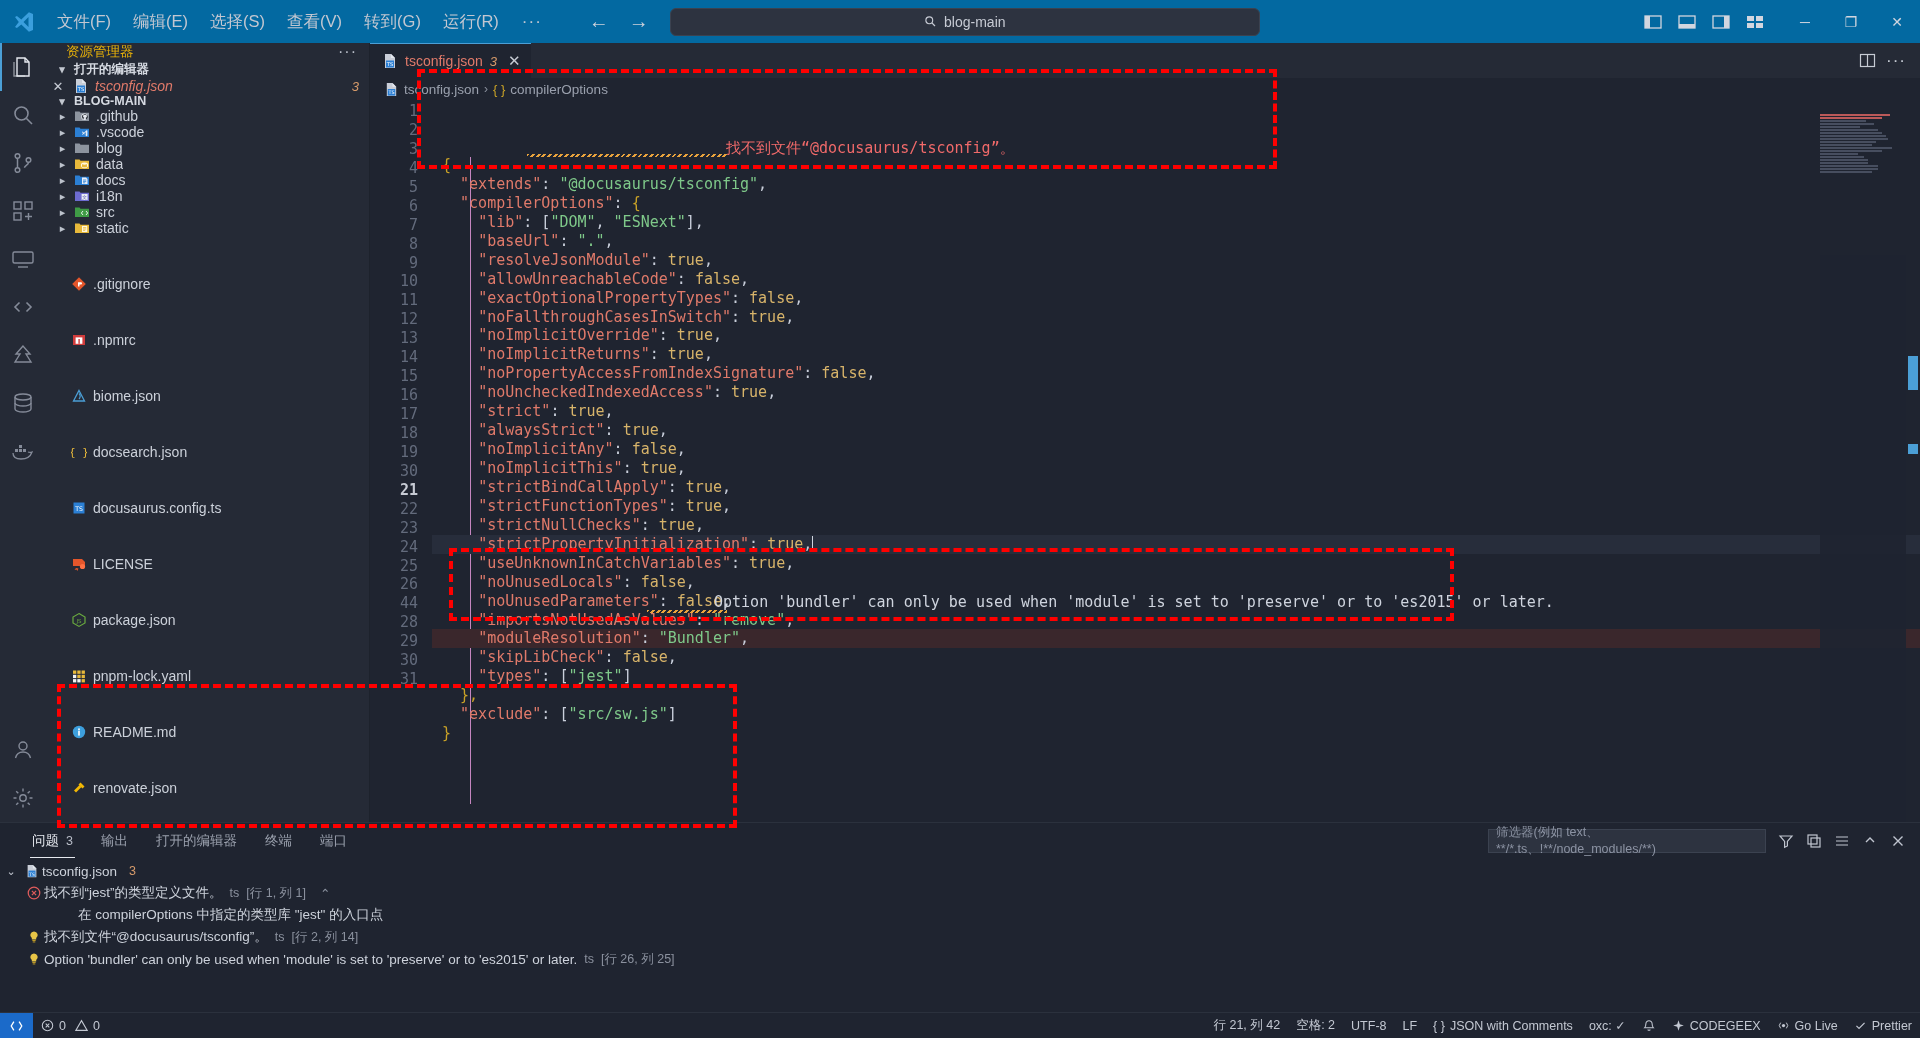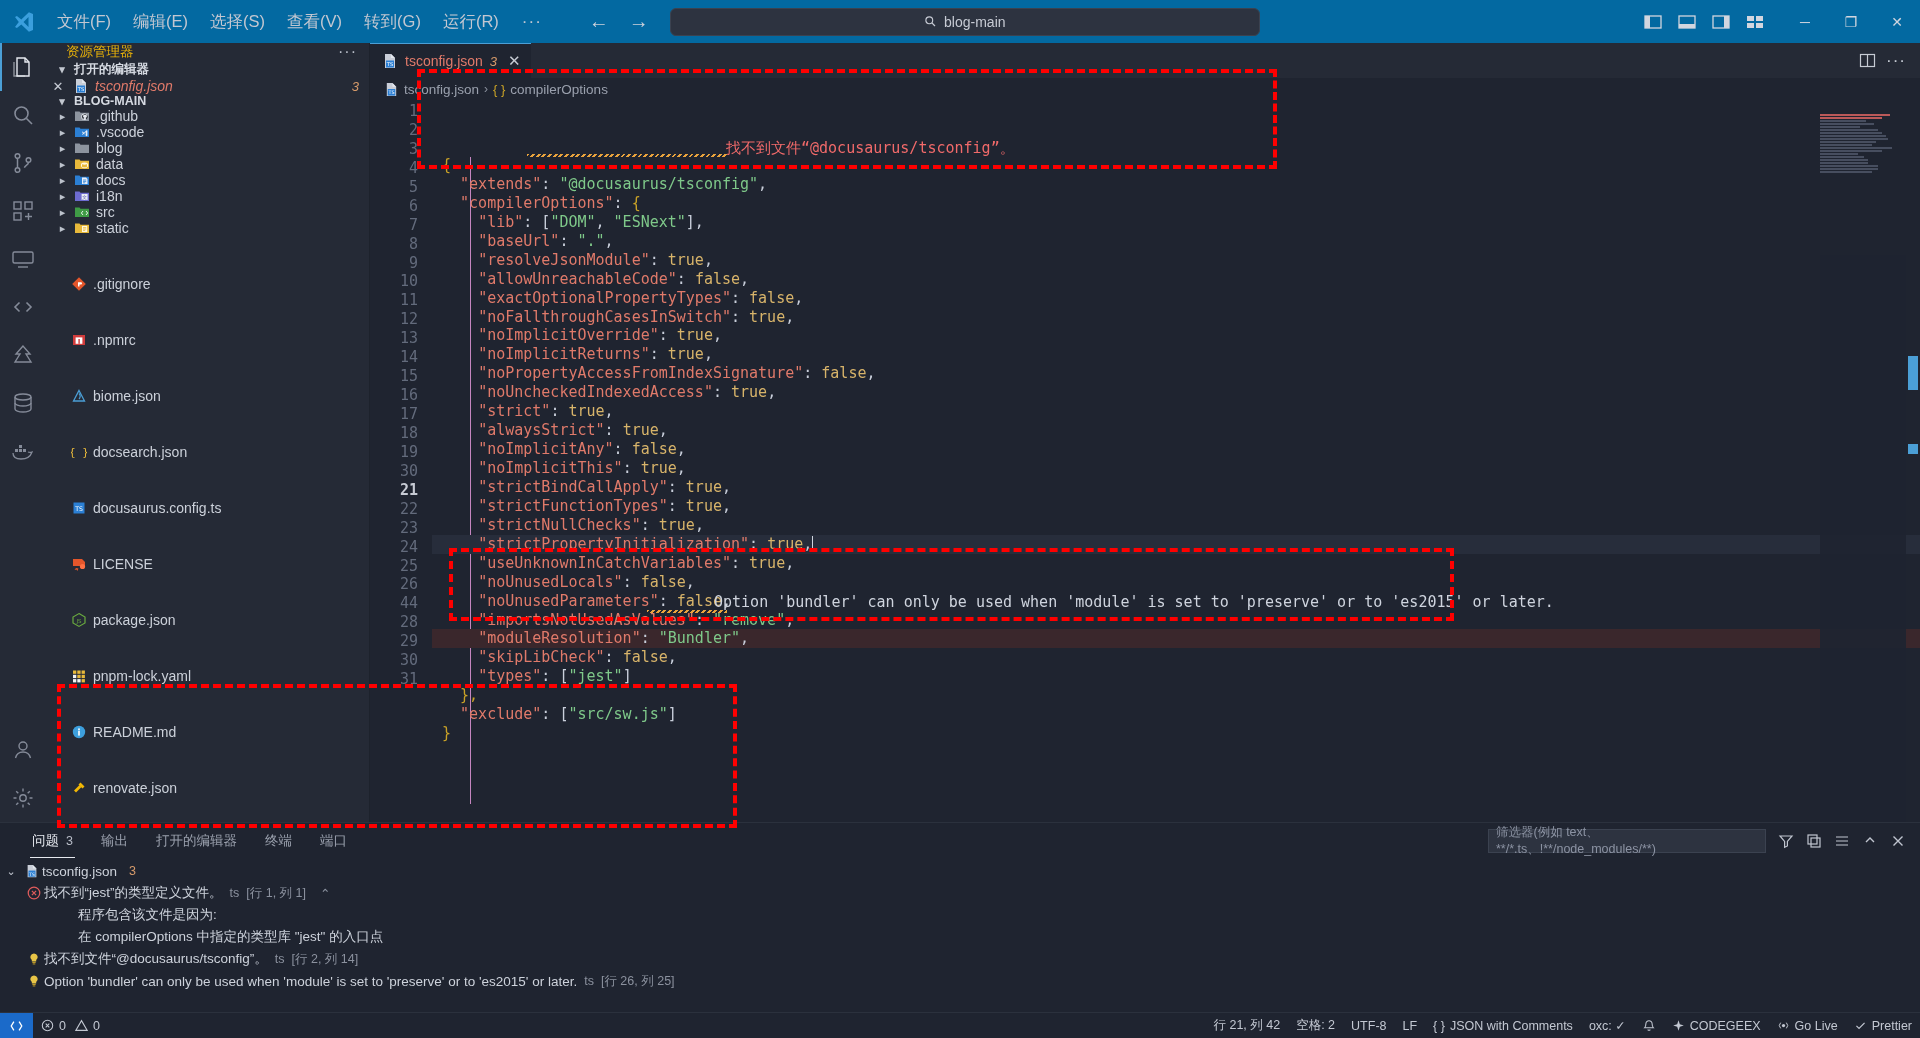--- a/index.html
+++ b/index.html
@@ -806,23 +806,20 @@
               <path d="M5.6 5.6l4.8 4.8M10.4 5.6l-4.8 4.8" stroke="#e05c5c" stroke-width="1.4"></path>
             </svg>
         </span>
         <span>找不到“jest”的类型定义文件。</span>
         <span class="pmeta">ts</span>
         <span class="pmeta">[行 1, 列 1]</span>
         <span class="pmeta" style="margin-left:14px">⌃</span>
       </div>
 
       <div class="prow p-ind3">
-        <span>程序包含该文件是因为:</span>
-      </div>
-      <div class="prow p-ind3">
         <span>在 compilerOptions 中指定的类型库 "jest" 的入口点</span>
       </div>
 
       <div class="prow p-ind1">
         <span class="pico">
           <svg viewBox="0 0 16 16">
               <path d="M8 1.6a4.2 4.2 0 0 0-2.5 7.6v1.6h5V9.2A4.2 4.2 0 0 0 8 1.6z" fill="#e8c547"></path>
               <rect x="6.1" y="11.4" width="3.8" height="1.1" fill="#c9a227"></rect>
               <rect x="6.5" y="13.1" width="3" height="1.1" fill="#c9a227"></rect>
             </svg>

